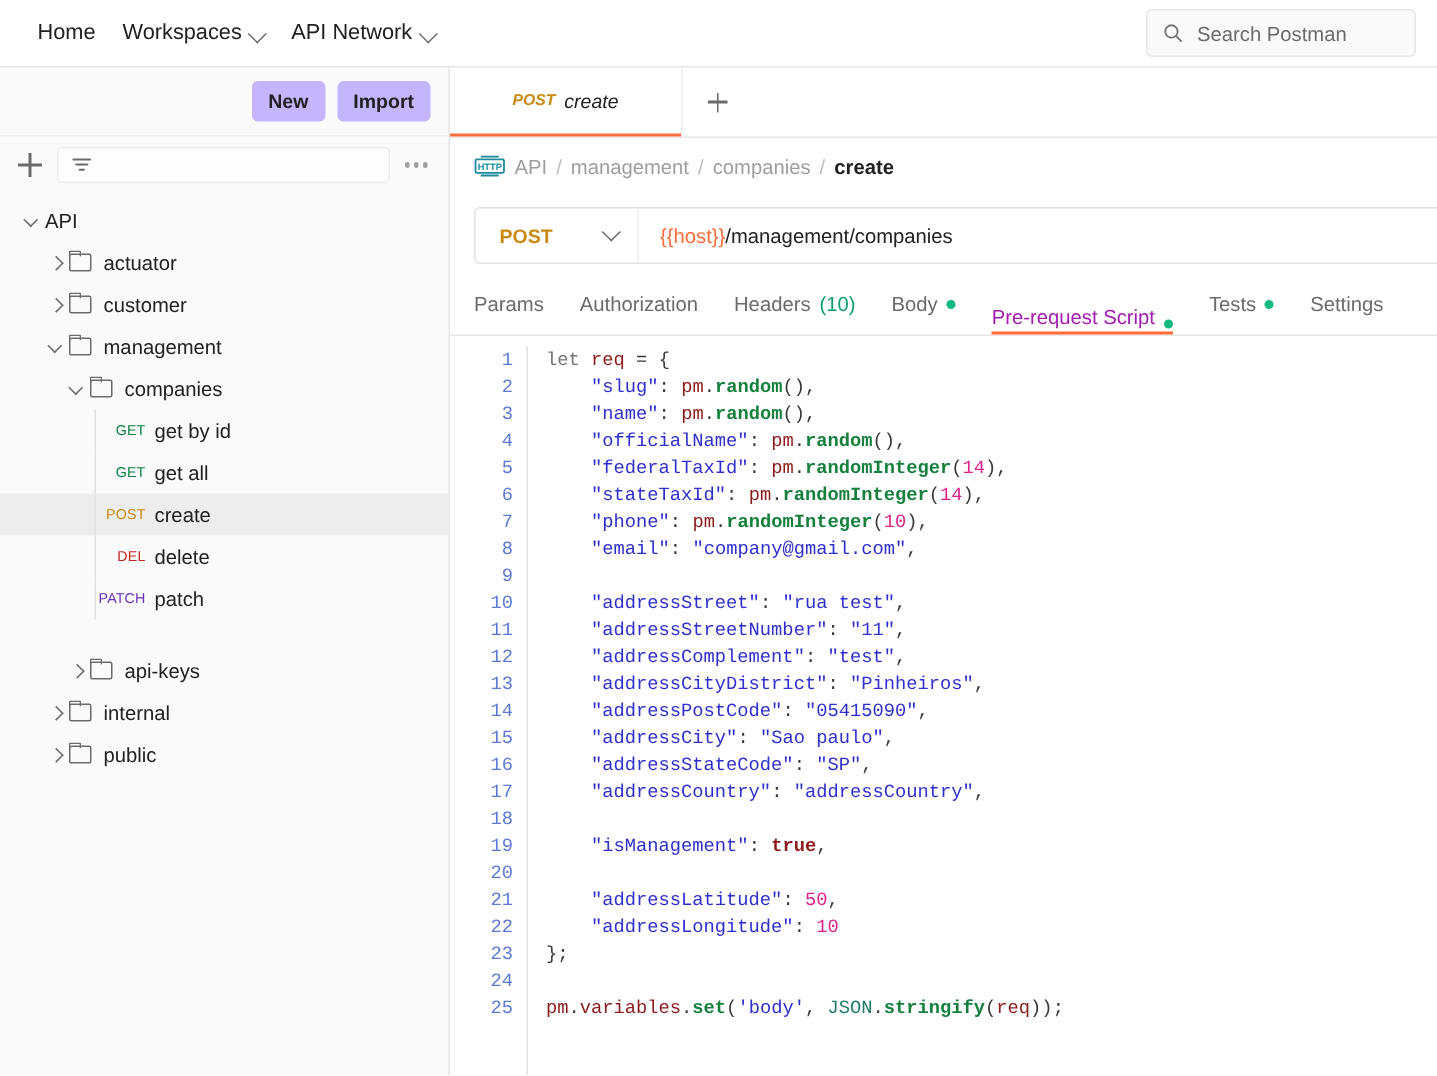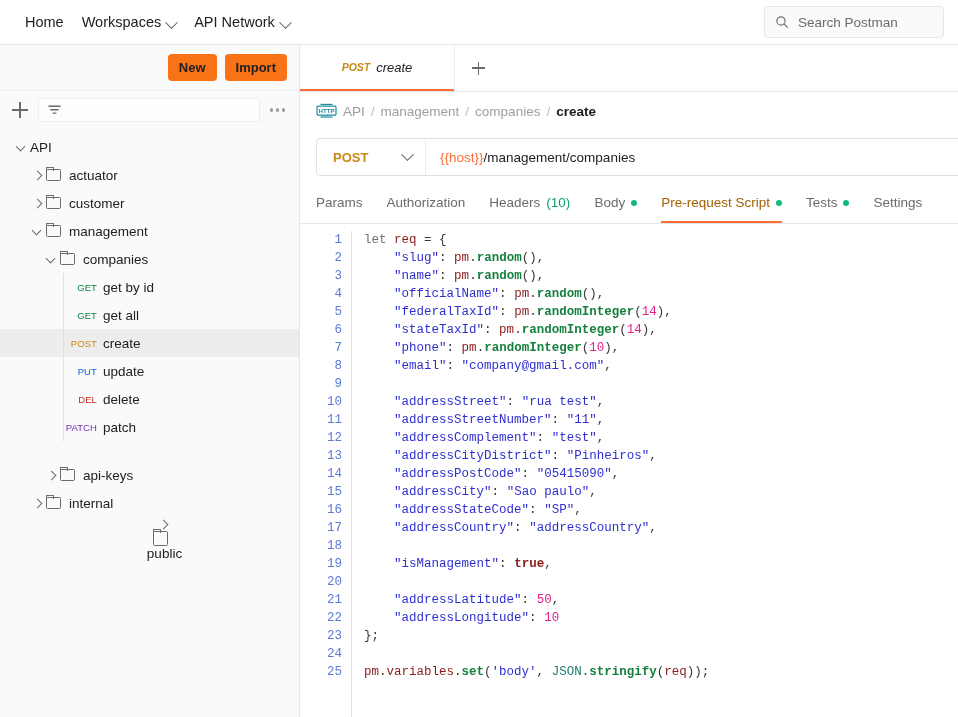--- a/index.html
+++ b/index.html
@@ -73,21 +73,21 @@
     align-items: center;
     justify-content: flex-end;
     gap: 8px;
     padding-right: 12px;
     border-bottom: 1px solid #ededed;
   }
   .sb-btn {
     font-size: 13px;
     font-weight: bold;
     color: #212121;
-    background: #f97316;
+    background: #c4b5fd;
     border: none;
     border-radius: 4px;
     padding: 6px 11px;
     cursor: pointer;
     font-family: "Liberation Sans", sans-serif;
     text-align: right;
   }
   #sb-filter {
     height: 38px;
     display: flex;
@@ -288,21 +288,21 @@
     font-size: 13.5px;
     color: #6b6b6b;
     height: 100%;
     display: flex;
     align-items: center;
     gap: 6px;
     cursor: pointer;
     border-bottom: 2px solid transparent;
     padding-bottom: 2px;
   }
-  .stab.active { color: #a16207; border-bottom-color: #ff6c37; }
+  .stab.active { color: #a21caf; border-bottom-color: #ff6c37; align-items: flex-end; }
   .dot {
     width: 6px; height: 6px; border-radius: 50%;
     background: #10b981; display: inline-block;
   }
   .cnt { color: #0b9f6e; }
 
   
   #editor {
     flex: 1;
     display: flex;
@@ -426,44 +426,39 @@
           <span class="meth" style="color: rgb(11, 128, 67); min-width: 34px;">GET</span>
           <span>get all</span>
         </div>
         <div class="row sel" style="padding-left: 63px;">
           <span class="guide"></span>
           <span class="meth" style="color: rgb(201, 138, 19); min-width: 34px;">POST</span>
           <span>create</span>
         </div>
         <div class="row" style="padding-left: 63px;">
           <span class="guide"></span>
-          <span class="meth" style="color: rgb(11, 100, 214); min-width: 34px;">PUT</span>
-          <span>update</span>
-        </div>
-        <div class="row" style="padding-left: 63px;">
-          <span class="guide"></span>
           <span class="meth" style="color: rgb(198, 40, 40); min-width: 34px;">DEL</span>
           <span>delete</span>
         </div>
         <div class="row" style="padding-left: 63px;">
           <span class="guide"></span>
           <span class="meth" style="color: rgb(107, 47, 181); min-width: 34px;">PATCH</span>
           <span>patch</span>
         </div>
         <div class="row" style="padding-left: 44px; margin-top: 20px;">
           <span class="arrow"></span>
           <span class="folder"></span>
           <span>api-keys</span>
         </div>
         <div class="row" style="padding-left: 30px;">
           <span class="arrow"></span>
           <span class="folder"></span>
           <span>internal</span>
         </div>
-        <div class="row" style="padding-left: 30px; flex-direction: column;">
+        <div class="row" style="padding-left: 30px;">
           <span class="arrow"></span>
           <span class="folder"></span>
           <span>public</span>
         </div>
       </div>
   </div>
 
   <div id="main">
 
     <div id="tabstrip">

